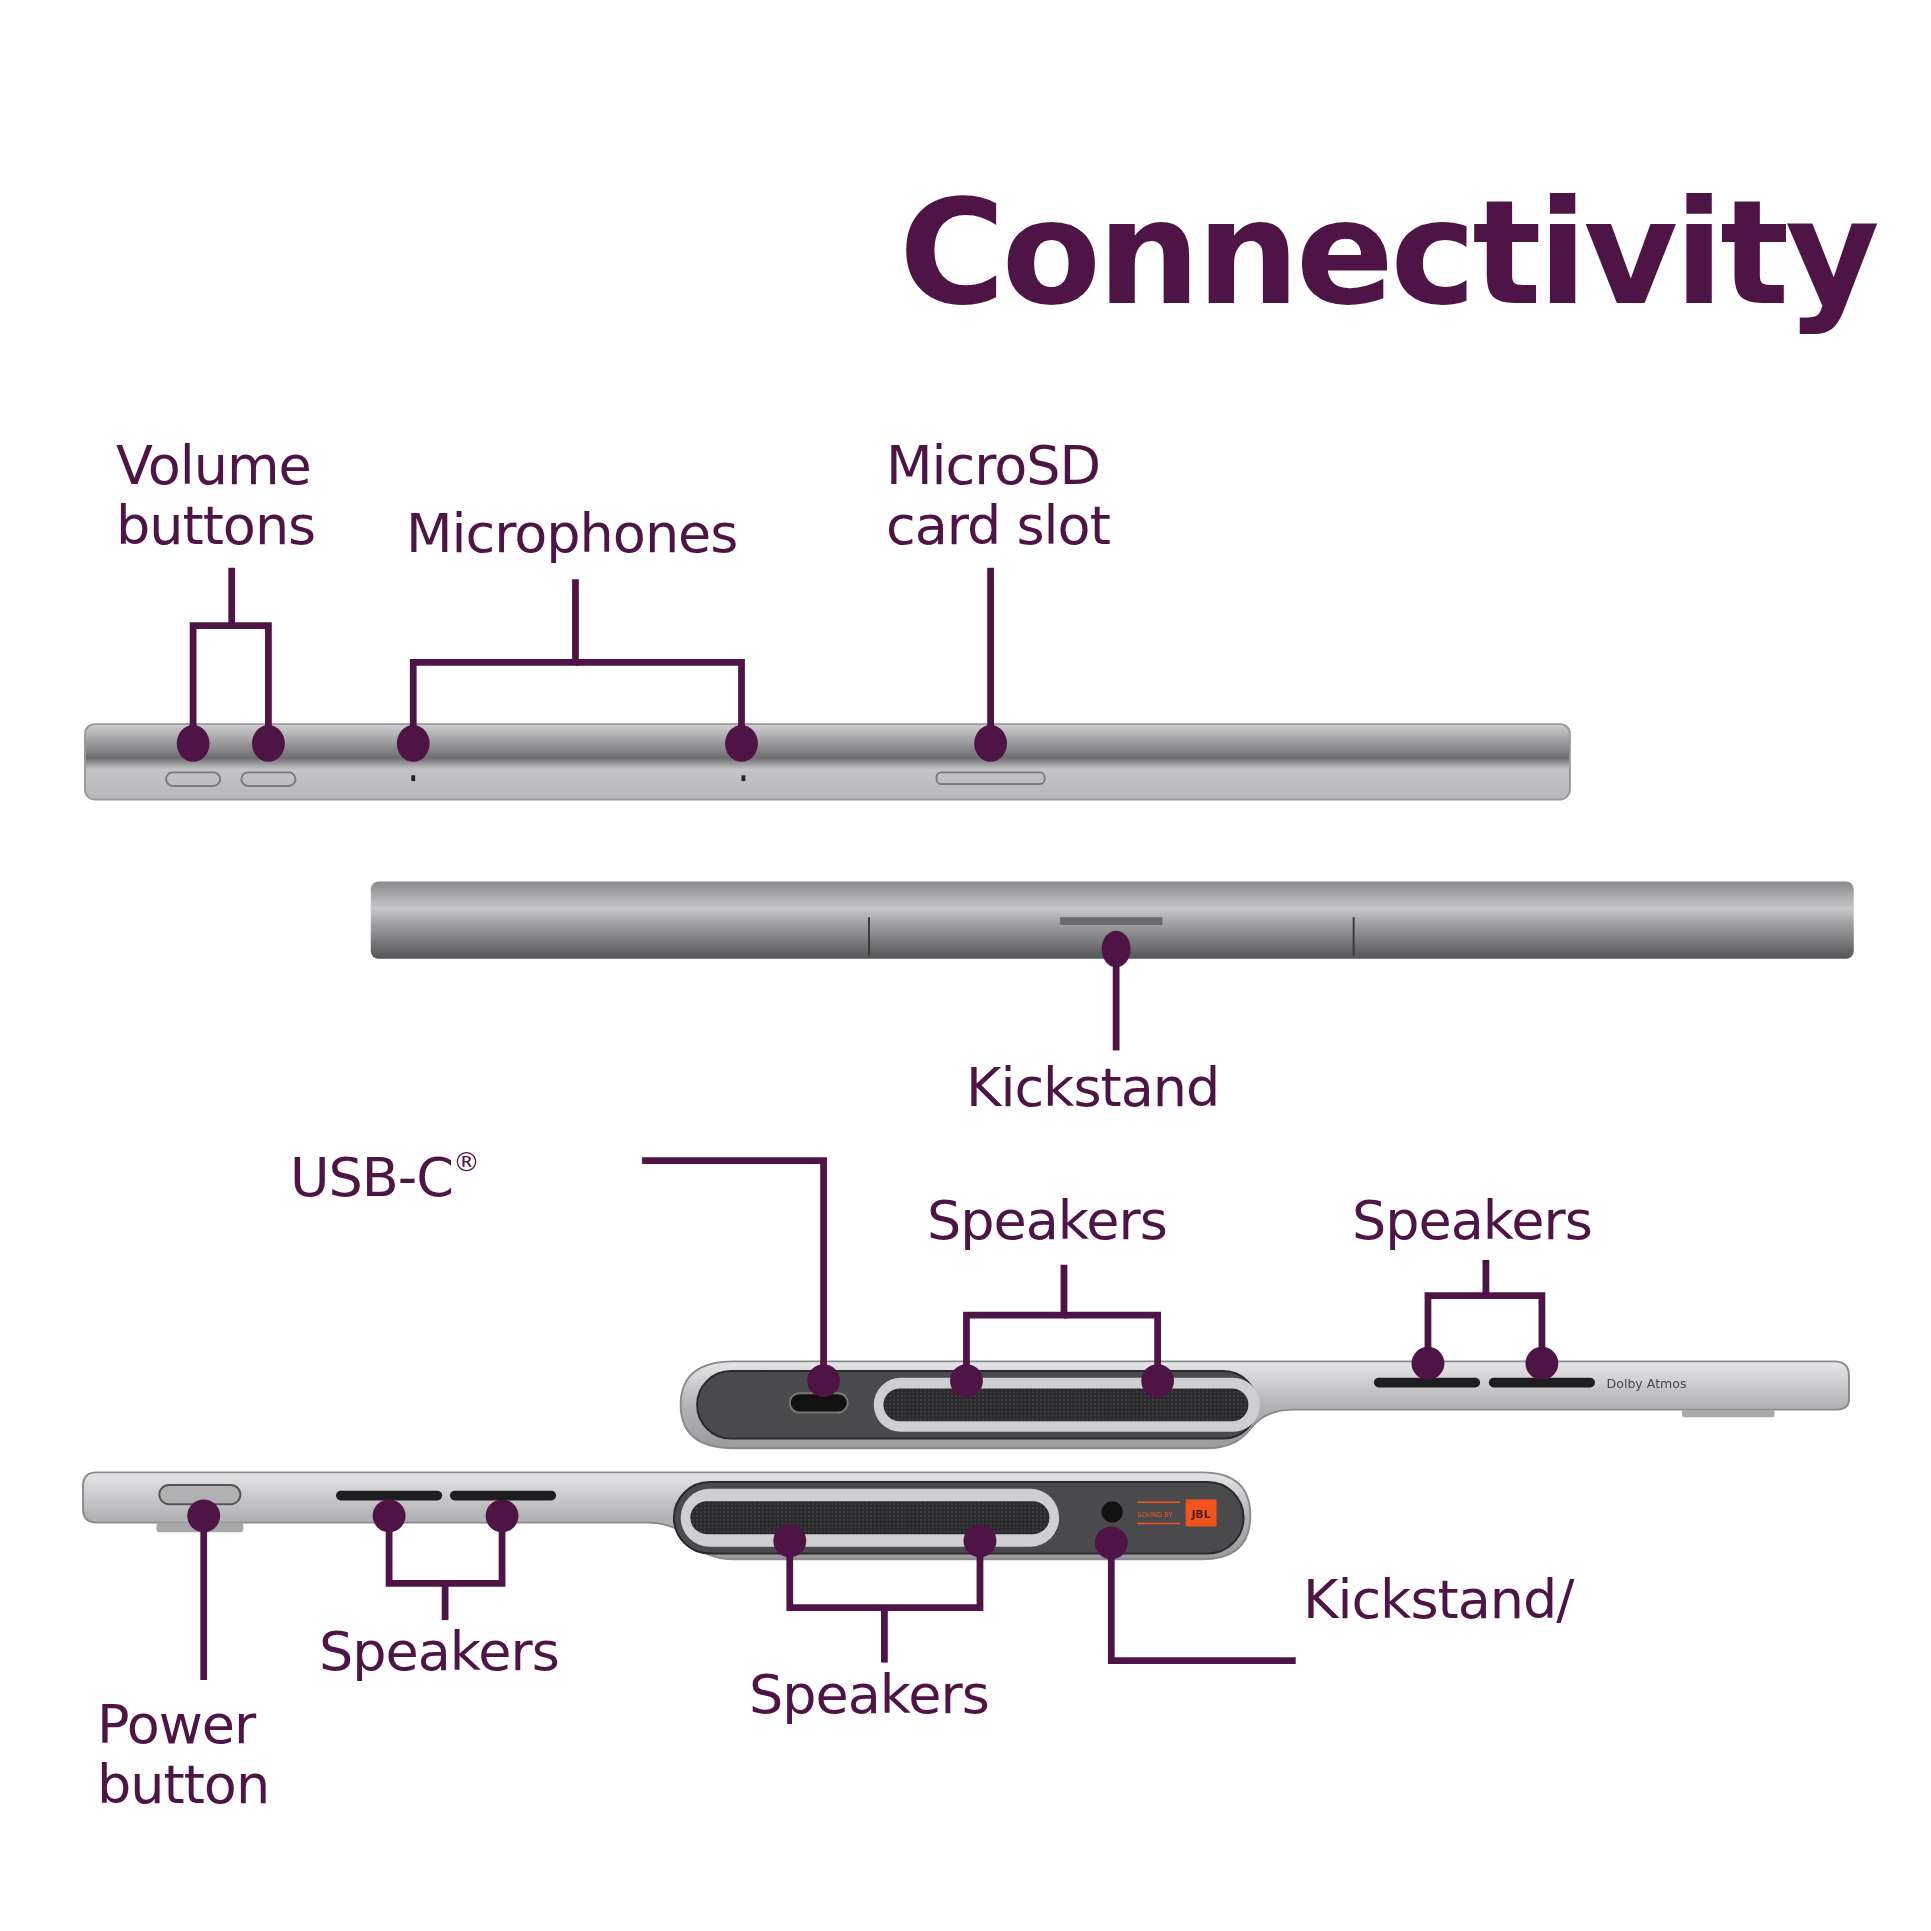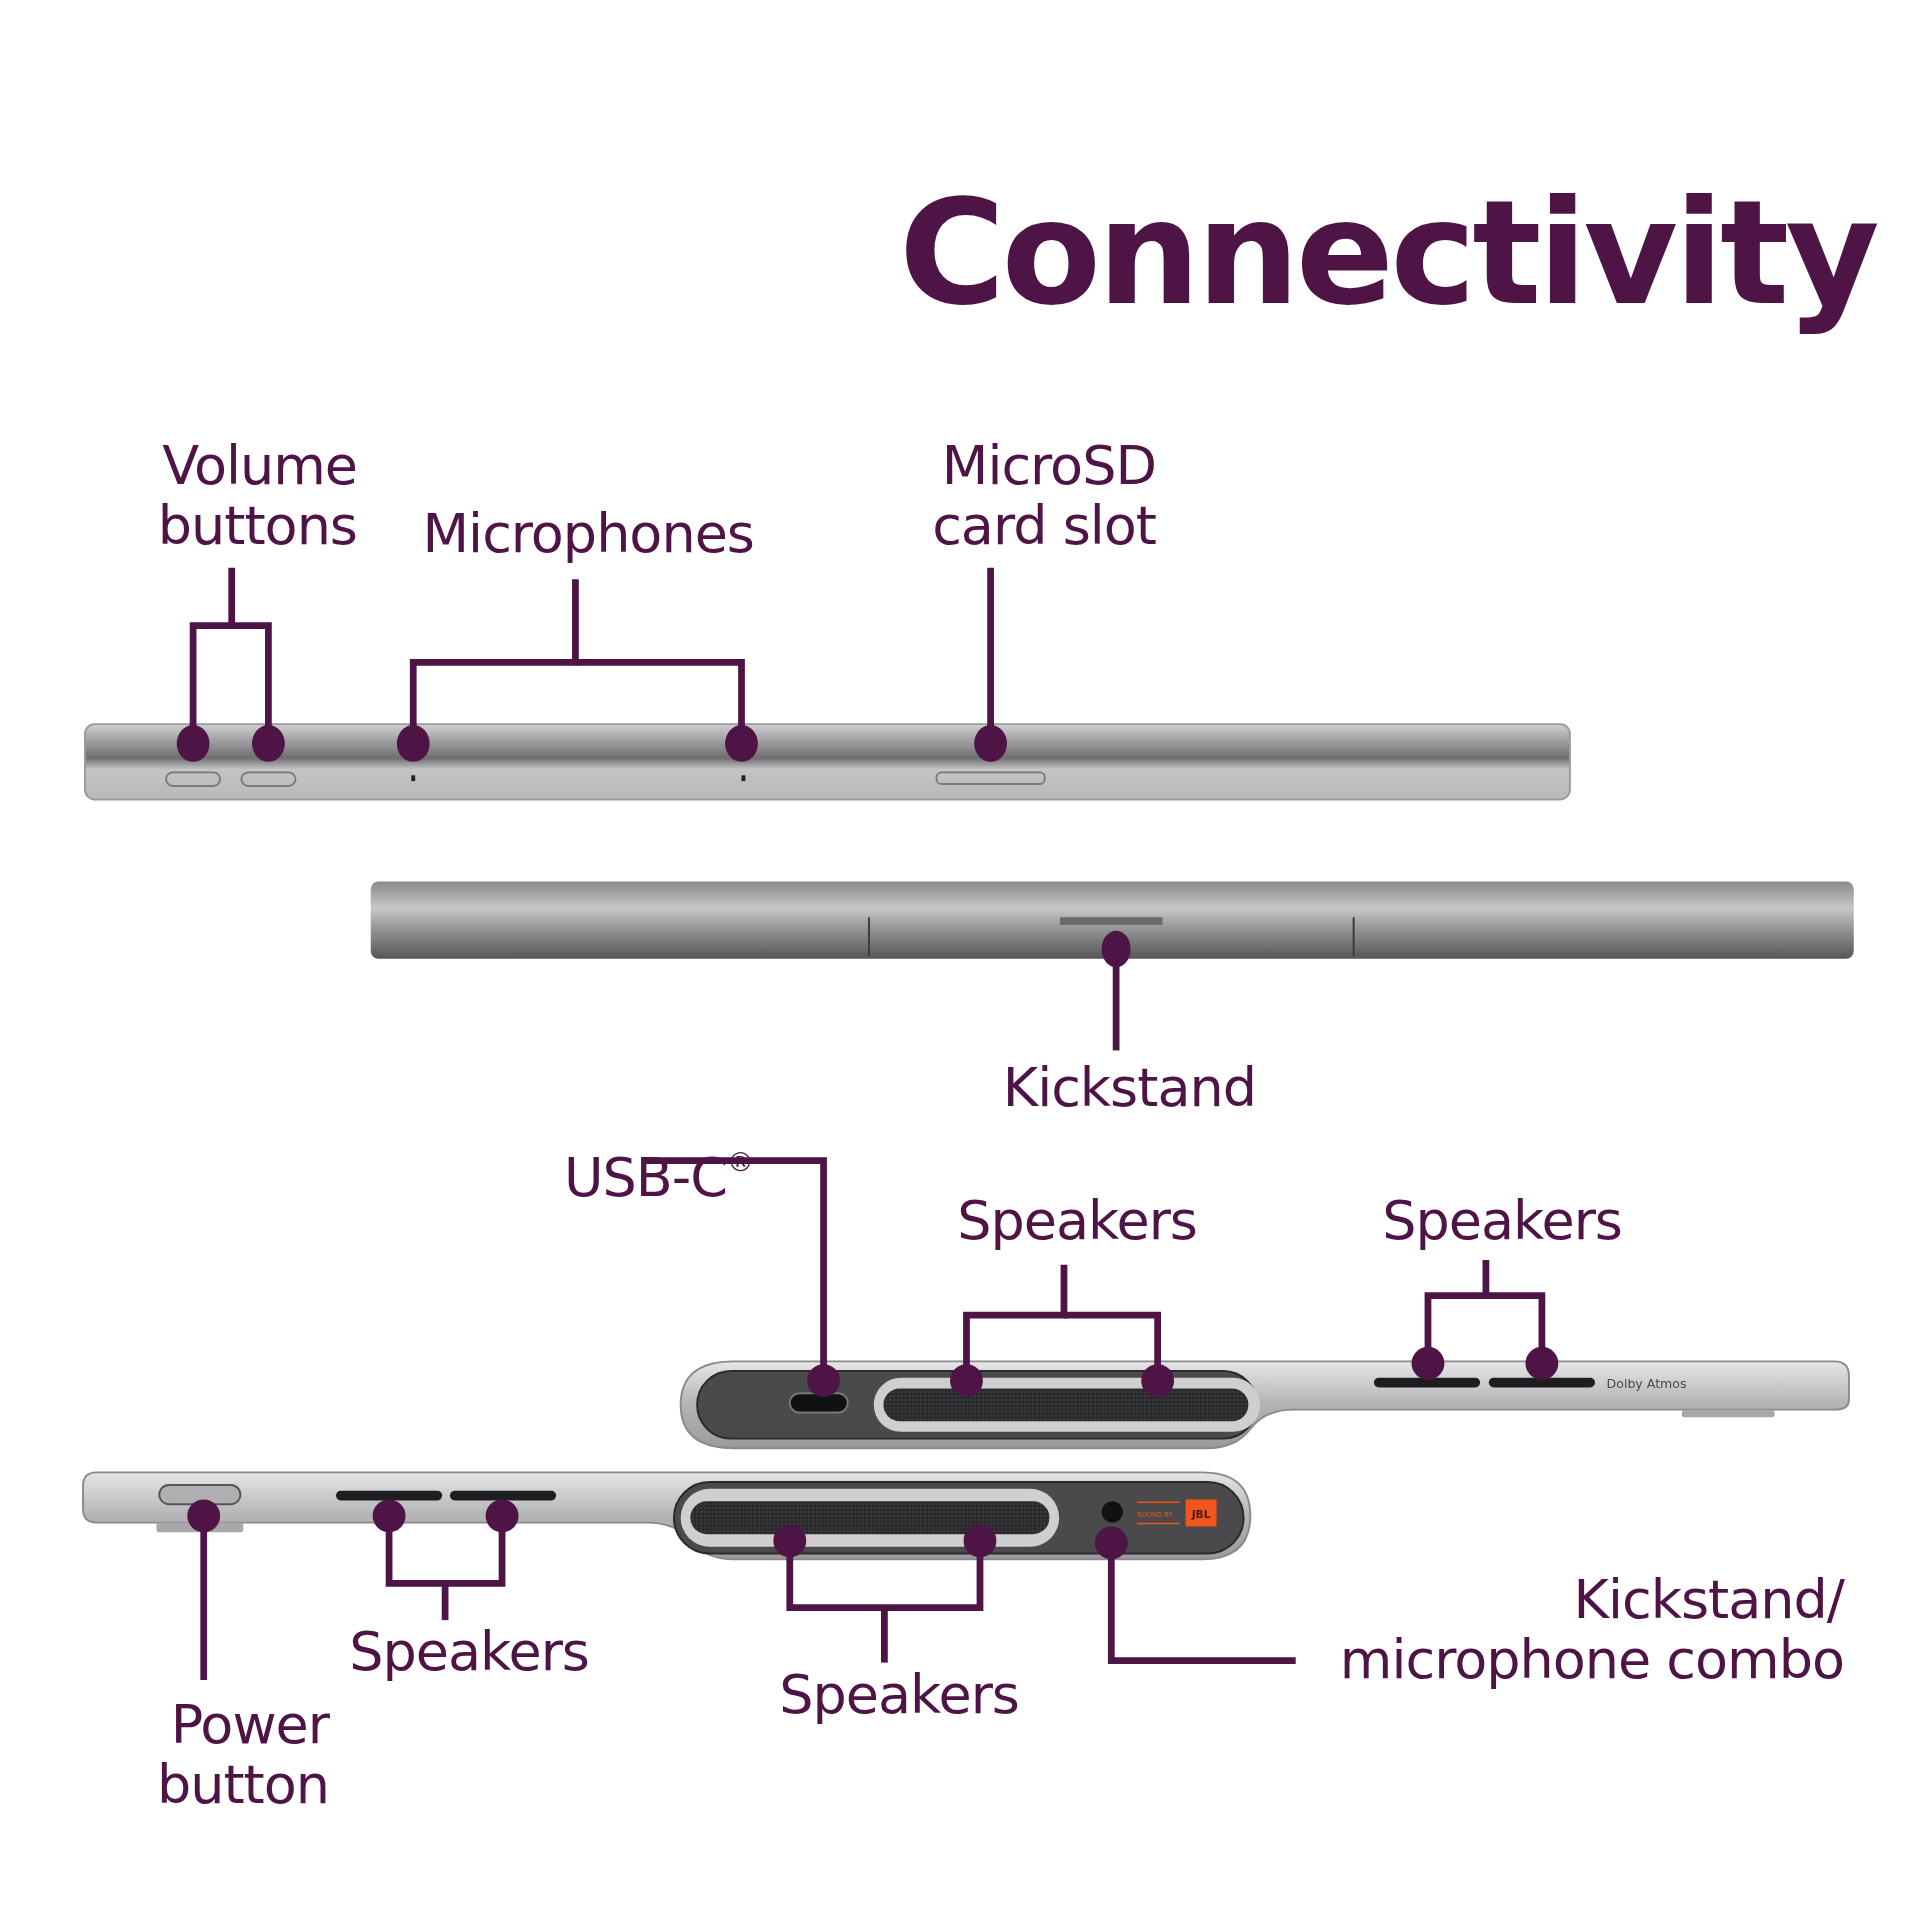--- a/index.html
+++ b/index.html
@@ -2,21 +2,21 @@
 <html><head>
   <meta charset="utf-8">
   <style>
     html, body { margin: 0; padding: 0; background: #ffffff; }
     body { width: 1931px; height: 1931px; position: relative; overflow: hidden;
            font-family: "Liberation Sans", sans-serif; color: #4e1446; }
     .title { position: absolute; left: 0; width: 1876px; top: 168px; text-align: right;
              font-family: "DejaVu Sans", sans-serif; font-weight: bold; font-size: 145px;
              letter-spacing: -3.9px; color: #4e1446; }
     .label { position: absolute; font-family: "DejaVu Sans", sans-serif; font-size: 54px;
-             line-height: 60px; color: #4e1446; text-align: right; white-space: nowrap;
+             line-height: 60px; color: #4e1446; text-align: left; white-space: nowrap;
              letter-spacing: -1px; }
     .label sup { font-size: 27px; vertical-align: 25px; }
     svg.diagram { position: absolute; left: 0; top: 0; }
   </style>
 </head>
 <body>
 
 <div class="title">Connectivity</div>
 
 <svg class="diagram" width="1931" height="1931" viewBox="0 0 2000 2000">
@@ -170,15 +170,14 @@
   <div>button</div>
 </div>
 <div class="label" style="left:319px; top:1622px; width:270px;">
   <div>Speakers</div>
 </div>
 <div class="label" style="left:749px; top:1665px; width:270px;">
   <div>Speakers</div>
 </div>
 <div class="label" style="left:1303px; top:1570px; width:541px;">
   <div>Kickstand/</div>
-  <div>microphone combo</div>
 </div>
 
 
 </body></html>

